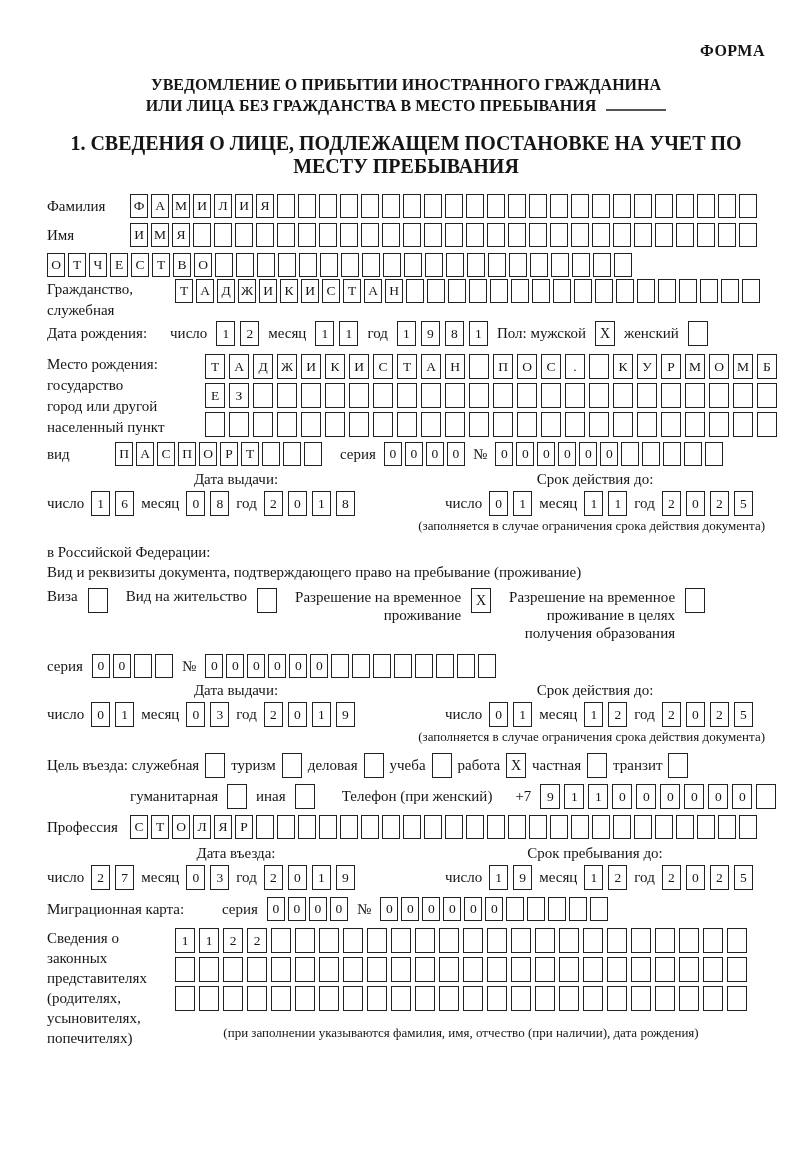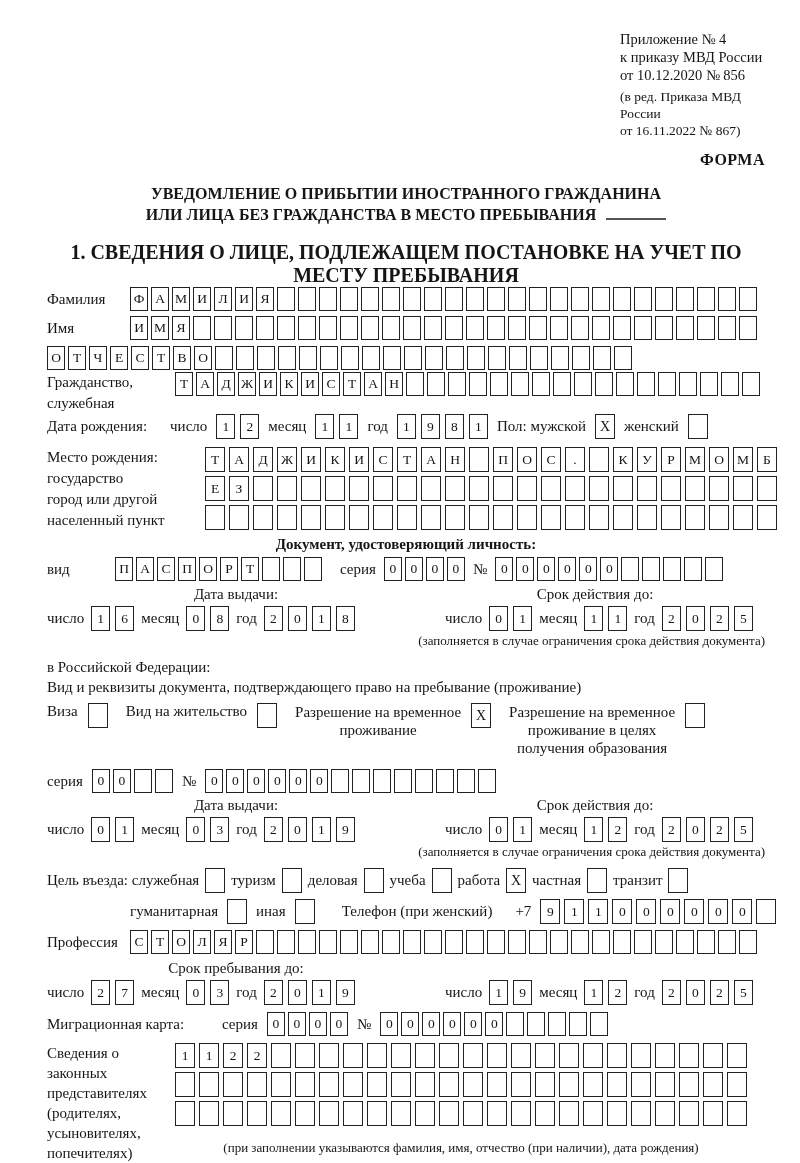--- a/index.html
+++ b/index.html
@@ -22,48 +22,39 @@
   .wide .cell{width:20px;height:25px;}
   .dcells{display:flex;gap:5px;}
   .dcells .cell{width:19px;height:25px;}
   .cb{flex:none;width:20px;height:25px;border:1.6px solid #222;display:inline-flex;align-items:center;justify-content:center;font-size:14px;}
   .dgroup{display:flex;align-items:center;gap:7px;}
   .twocol{display:grid;grid-template-columns:378px 1fr;}
   .center{text-align:center;}
   .bold{font-weight:bold;}
   .note{font-size:13px;}
   .right{text-align:right;}
-  .stack{text-align:center;line-height:18px;}
+  .stack{text-align:right;line-height:18px;}
   .vgap{display:flex;flex-direction:column;gap:4px;}
 </style>
 </head>
 <body>
 
 <div class="page">
 
-  <div class="hdr">
-    <div>Приложение № 4</div>
-    <div>к приказу МВД России</div>
-    <div>от 10.12.2020 № 856</div>
-    <div class="sub">
-      <div>(в ред. Приказа МВД России</div>
-      <div>от 16.11.2022 № 867)</div>
-    </div>
-  </div>
 
   <div class="forma">ФОРМА</div>
 
   <div class="title">
     <div>УВЕДОМЛЕНИЕ О ПРИБЫТИИ ИНОСТРАННОГО ГРАЖДАНИНА</div>
     <div><span>ИЛИ ЛИЦА БЕЗ ГРАЖДАНСТВА В МЕСТО ПРЕБЫВАНИЯ</span><span class="blank"></span></div>
   </div>
 
   <div class="sec">1. СВЕДЕНИЯ О ЛИЦЕ, ПОДЛЕЖАЩЕМ ПОСТАНОВКЕ НА УЧЕТ ПО МЕСТУ ПРЕБЫВАНИЯ</div>
 
-  <div class="row" style="margin-top:0;align-items:center;">
+  <div class="row" style="margin-top:16px;align-items:center;">
     <span class="lbl" style="width:83px;">Фамилия</span>
     <div class="cells">
         <span class="cell">Ф</span>
         <span class="cell">А</span>
         <span class="cell">М</span>
         <span class="cell">И</span>
         <span class="cell">Л</span>
         <span class="cell">И</span>
         <span class="cell">Я</span>
         <span class="cell"></span>
@@ -305,21 +296,20 @@
           <span class="cell"></span>
           <span class="cell"></span>
           <span class="cell"></span>
           <span class="cell"></span>
           <span class="cell"></span>
           <span class="cell"></span>
         </div>
     </div>
   </div>
 
-  <div class="center bold" style="margin-top:5px;font-size:15px;">Документ, удостоверяющий личность:</div>
 
   <div class="rowc" style="margin-top:4px;gap:8px;">
     <span class="lbl" style="width:60px;">вид</span>
     <div class="cells">
         <span class="cell">П</span>
         <span class="cell">А</span>
         <span class="cell">С</span>
         <span class="cell">П</span>
         <span class="cell">О</span>
         <span class="cell">Р</span>
@@ -561,20 +551,21 @@
         <span class="cell"></span>
         <span class="cell"></span>
         <span class="cell"></span>
         <span class="cell"></span>
         <span class="cell"></span>
         <span class="cell"></span>
       </div>
   </div>
 
   <div class="twocol" style="margin-top:6px;">
+    <div class="center">Дата въезда:</div>
     <div class="center">Срок пребывания до:</div>
   </div>
   <div class="twocol" style="margin-top:3px;">
     <div class="dgroup">
       <span class="lbl">число</span>
       <div class="dcells">
           <span class="cell">2</span>
           <span class="cell">7</span>
         </div>
       <span class="lbl">месяц</span>

